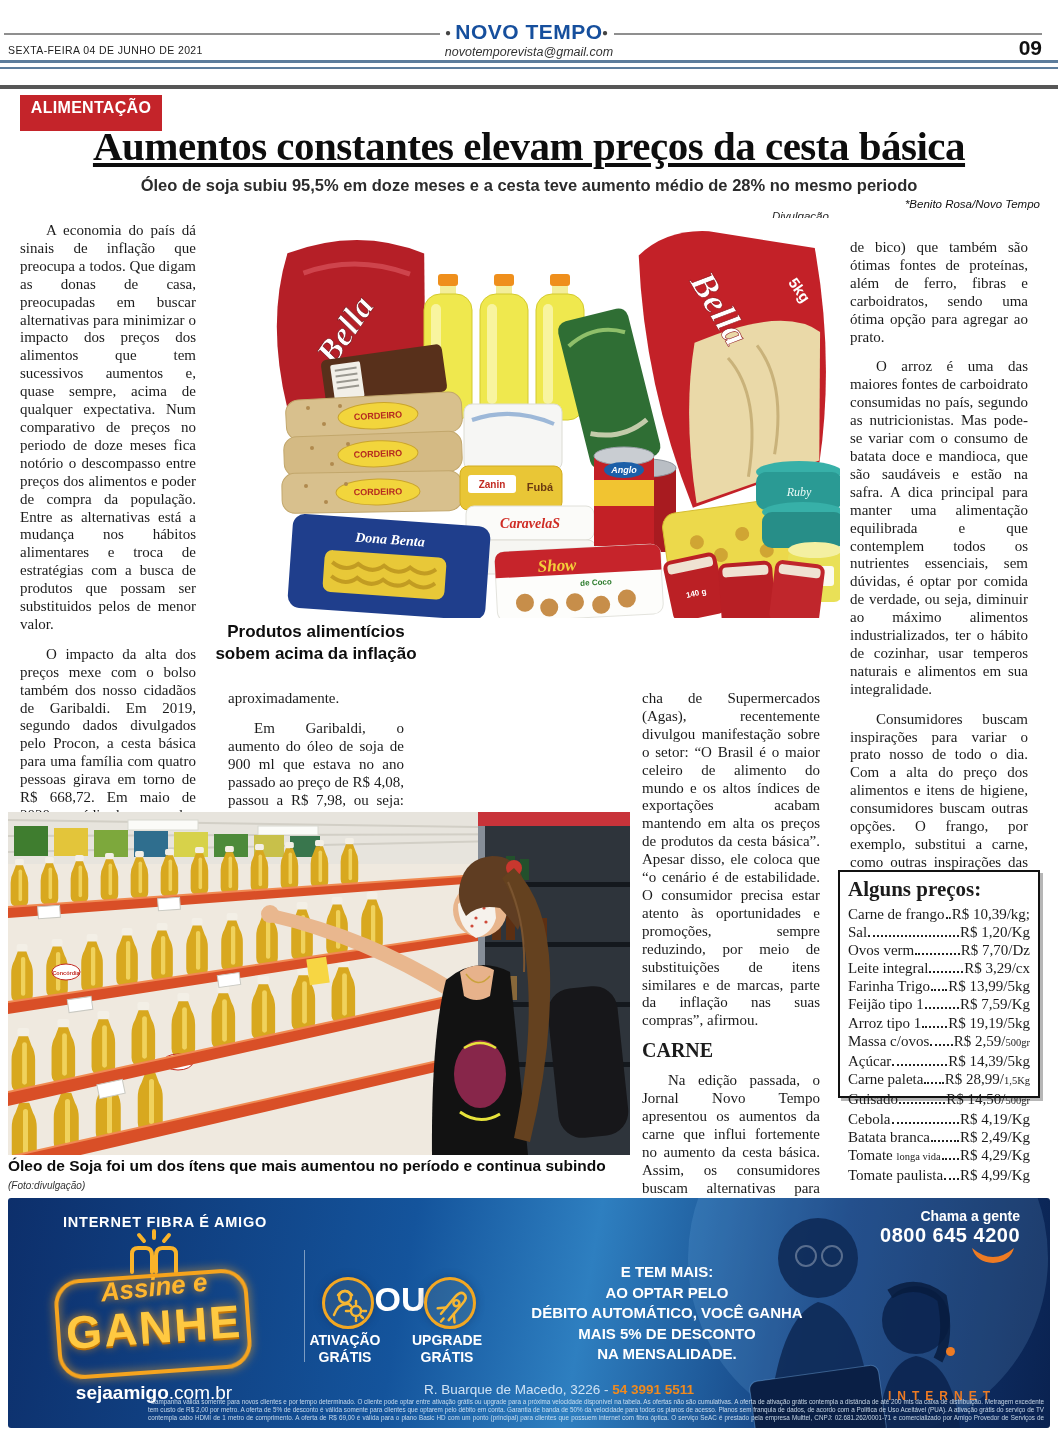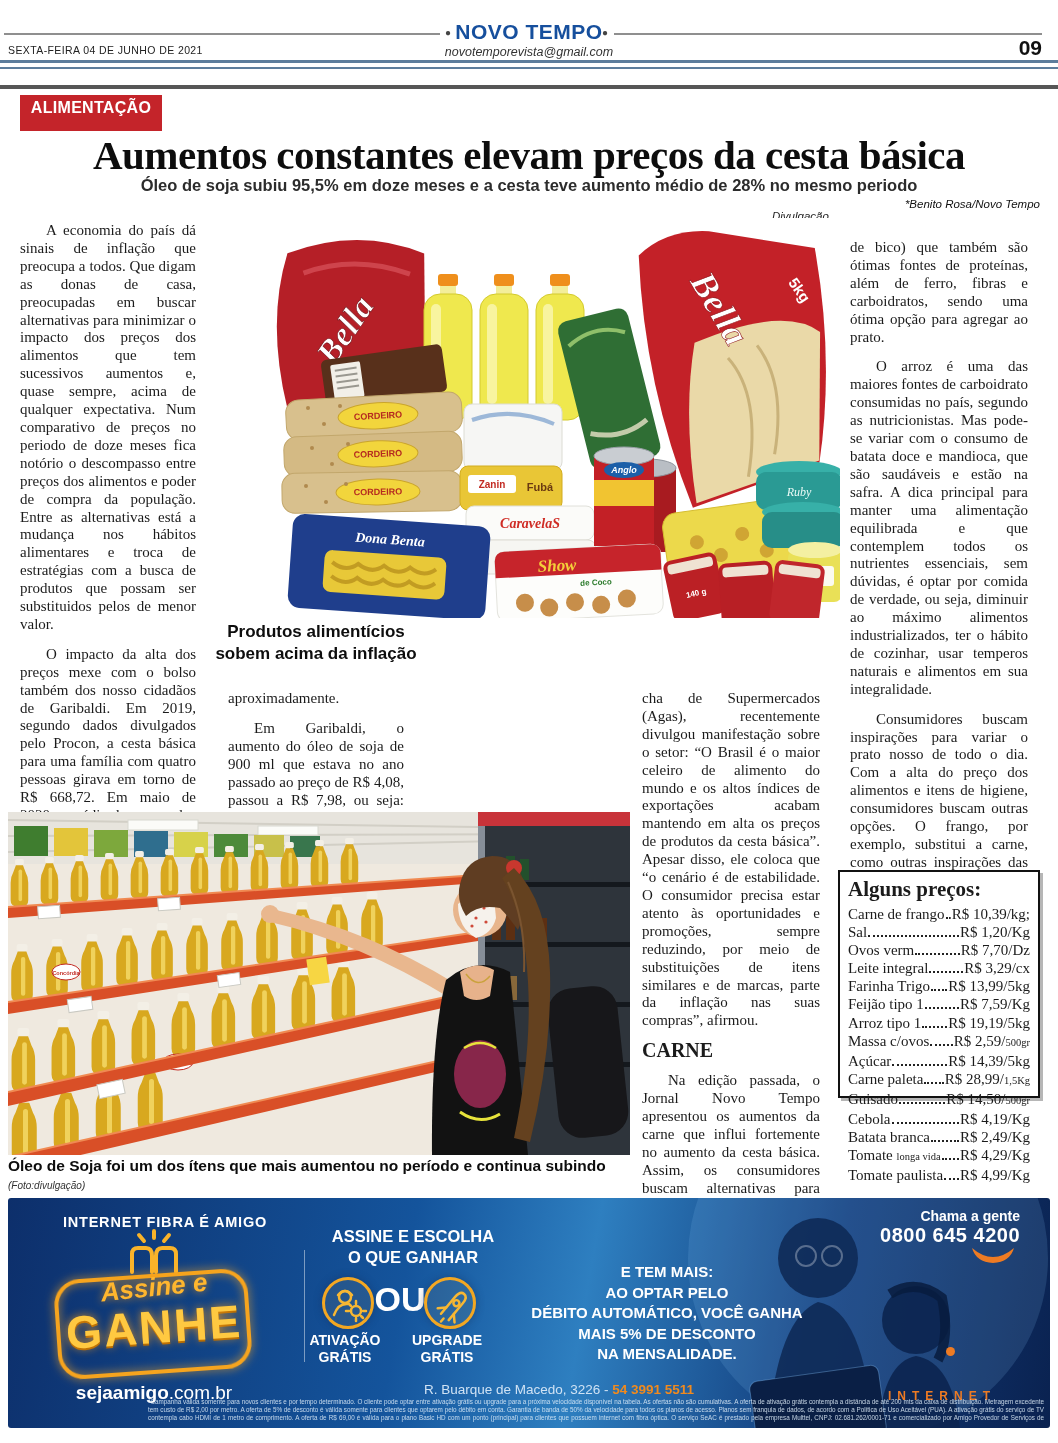--- a/index.html
+++ b/index.html
@@ -109,21 +109,21 @@
   <span class="mast-dot" style="left:445px;">●</span>
   <span class="mast-dot" style="left:602px;">●</span>
   <div class="masthead">NOVO TEMPO</div>
   <div class="date">SEXTA-FEIRA 04 DE JUNHO DE 2021</div>
   <div class="email">novotemporevista@gmail.com</div>
   <div class="pagenum">09</div>
   <div class="dblline"></div>
   <div class="grayline"></div>
 
   <div class="tag">ALIMENTAÇÃO</div>
-  <h1 class="headline" style="margin:9px;">Aumentos constantes elevam preços da cesta básica</h1>
+  <h1 class="headline" style="margin:0;text-decoration:underline;">Aumentos constantes elevam preços da cesta básica</h1>
   <div class="subheadline">Óleo de soja subiu 95,5% em doze meses e a cesta teve aumento médio de 28% no mesmo periodo</div>
   <div class="byline">*Benito Rosa/Novo Tempo</div>
   <div class="divulg">Divulgação</div>
 
   <div class="col" style="left:8px;top:210px;">
     <p class="ind">A economia do país dá sinais de inflação que preocupa a todos. Que digam as donas de casa, preocupadas em buscar alternativas para minimizar o impacto dos preços dos alimentos que tem sucessivos aumentos e, quase sempre, acima de qualquer expectativa. Num comparativo de preços no periodo de doze meses fica notório o descompasso entre preços dos alimentos e poder de compra da população. Entre as alternativas está a mudança nos hábitos alimentares e troca de estratégias com a busca de produtos que possam ser substituidos pelos de menor valor.</p>
     <p class="ind">O impacto da alta dos preços mexe com o bolso também dos nosso cidadãos de Garibaldi. Em 2019, segundo dados divulgados pelo Procon, a cesta básica para uma família com quatro pessoas girava em torno de R$ 668,72. Em maio de 2020, a média de preços dos mesmos produtos atingia R$ 728,05, alta de 8,8% em relação ao período anterior. Atualmente, a média está em R$ 930,04, correspondendo a um aumento de 28%</p>
   </div>
   <div class="col" style="left:216px;top:678px;">
     <p>aproximadamente.</p>
@@ -634,24 +634,20 @@
         </g>
       </svg>
       <div class="neon-frame"></div>
       <div class="neon1">Assine e</div>
       <div class="neon2">GANHE</div>
     </div>
     <div class="site"><b>sejaamigo</b><span>.com.br</span></div>
 
     <div class="divider"></div>
 
-    <div class="choose">
-      <span>ASSINE E ESCOLHA</span><br>
-      <span>O QUE GANHAR</span>
-    </div>
     <div class="opt-circle c1">
       <svg width="46" height="46" viewBox="-23 -23 46 46">
         <g fill="none" stroke="#f7b733" stroke-width="2.5" stroke-linecap="round">
           <circle cx="-3" cy="-6" r="6"></circle>
           <path d="M-10 -8 q7 -8 14 0"></path>
           <path d="M-14 12 q4 -12 14 -11"></path>
           <circle cx="8" cy="8" r="5"></circle>
           <path d="M8 1 v-3 M8 15 v3 M1 8 h-3 M15 8 h3 M3 3 l-2 -2 M13 13 l2 2"></path>
         </g>
       </svg>

